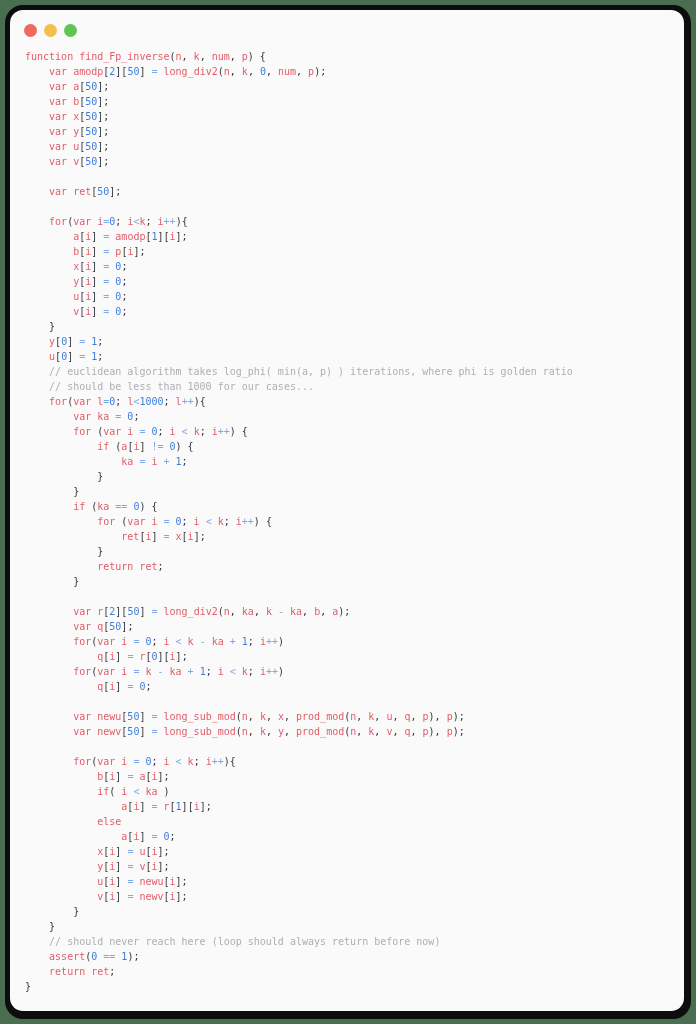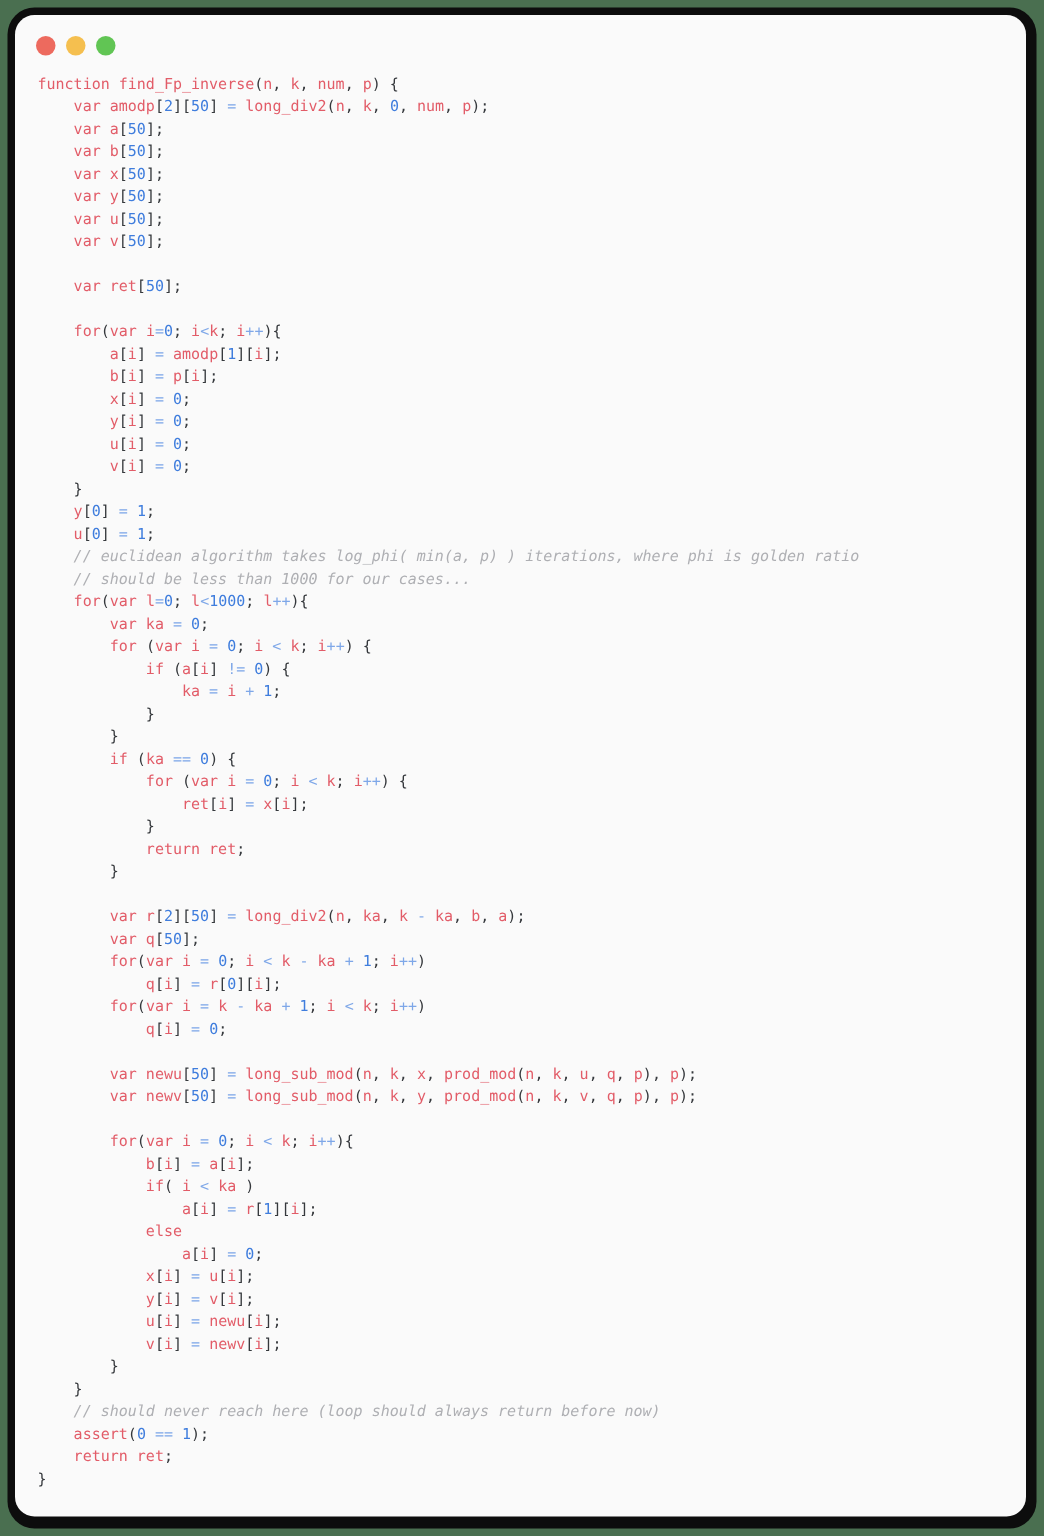--- a/index.html
+++ b/index.html
@@ -37,21 +37,21 @@
     margin: 12px 0 0 15px;
     font-size: 10px;
     line-height: 15px;
     white-space: pre;
   }
   .code-line { height: 15px; }
   .t-r { color: var(--tok-red, #e25c68); }
   .t-n { color: var(--tok-num, #3f7ddd); }
   .t-o { color: var(--tok-op, #7ea7e8); }
   .t-d { color: var(--tok-punct, #35383c); }
-  .t-c { color: var(--tok-comment, #aeafb3); font-style: italic; }
+  .t-c { color: var(--tok-comment, #aeafb3); }
 </style>
 </head>
 <body>
 
 <div class="frame"></div>
 
 <div class="card">
   <div class="traffic-row">
     <span class="dot dot-close"></span>
     <span class="dot dot-min"></span>

